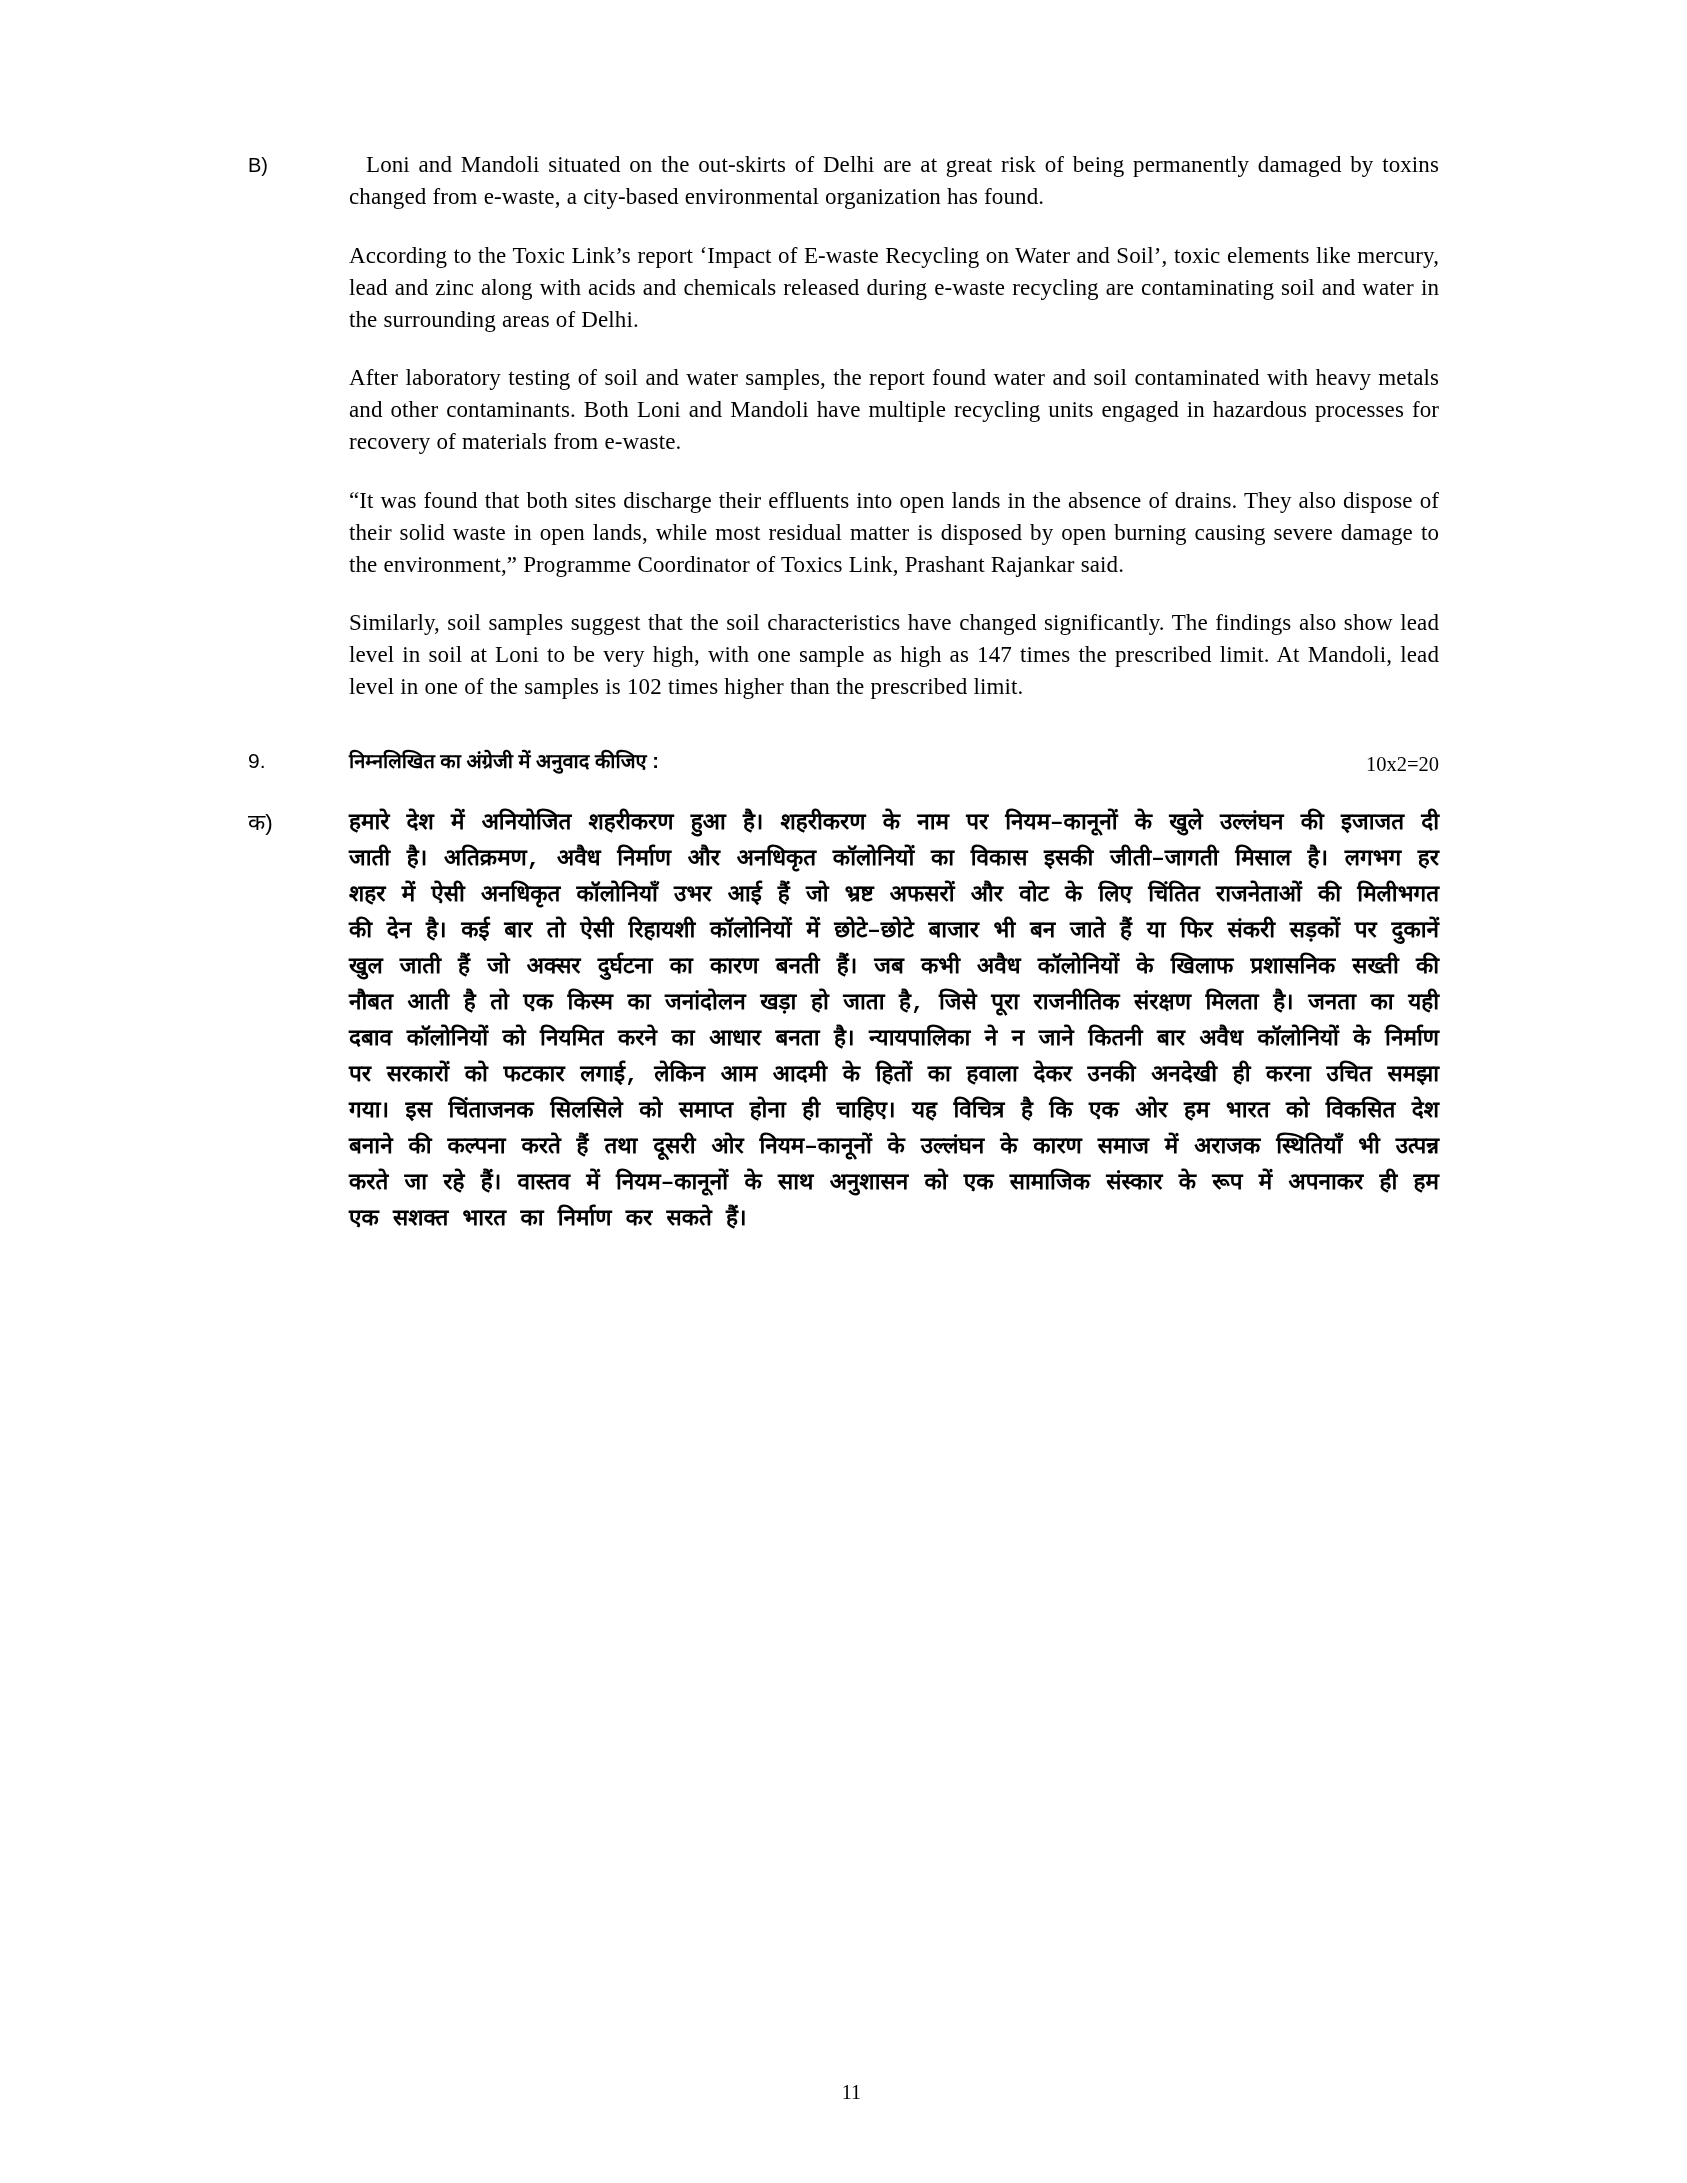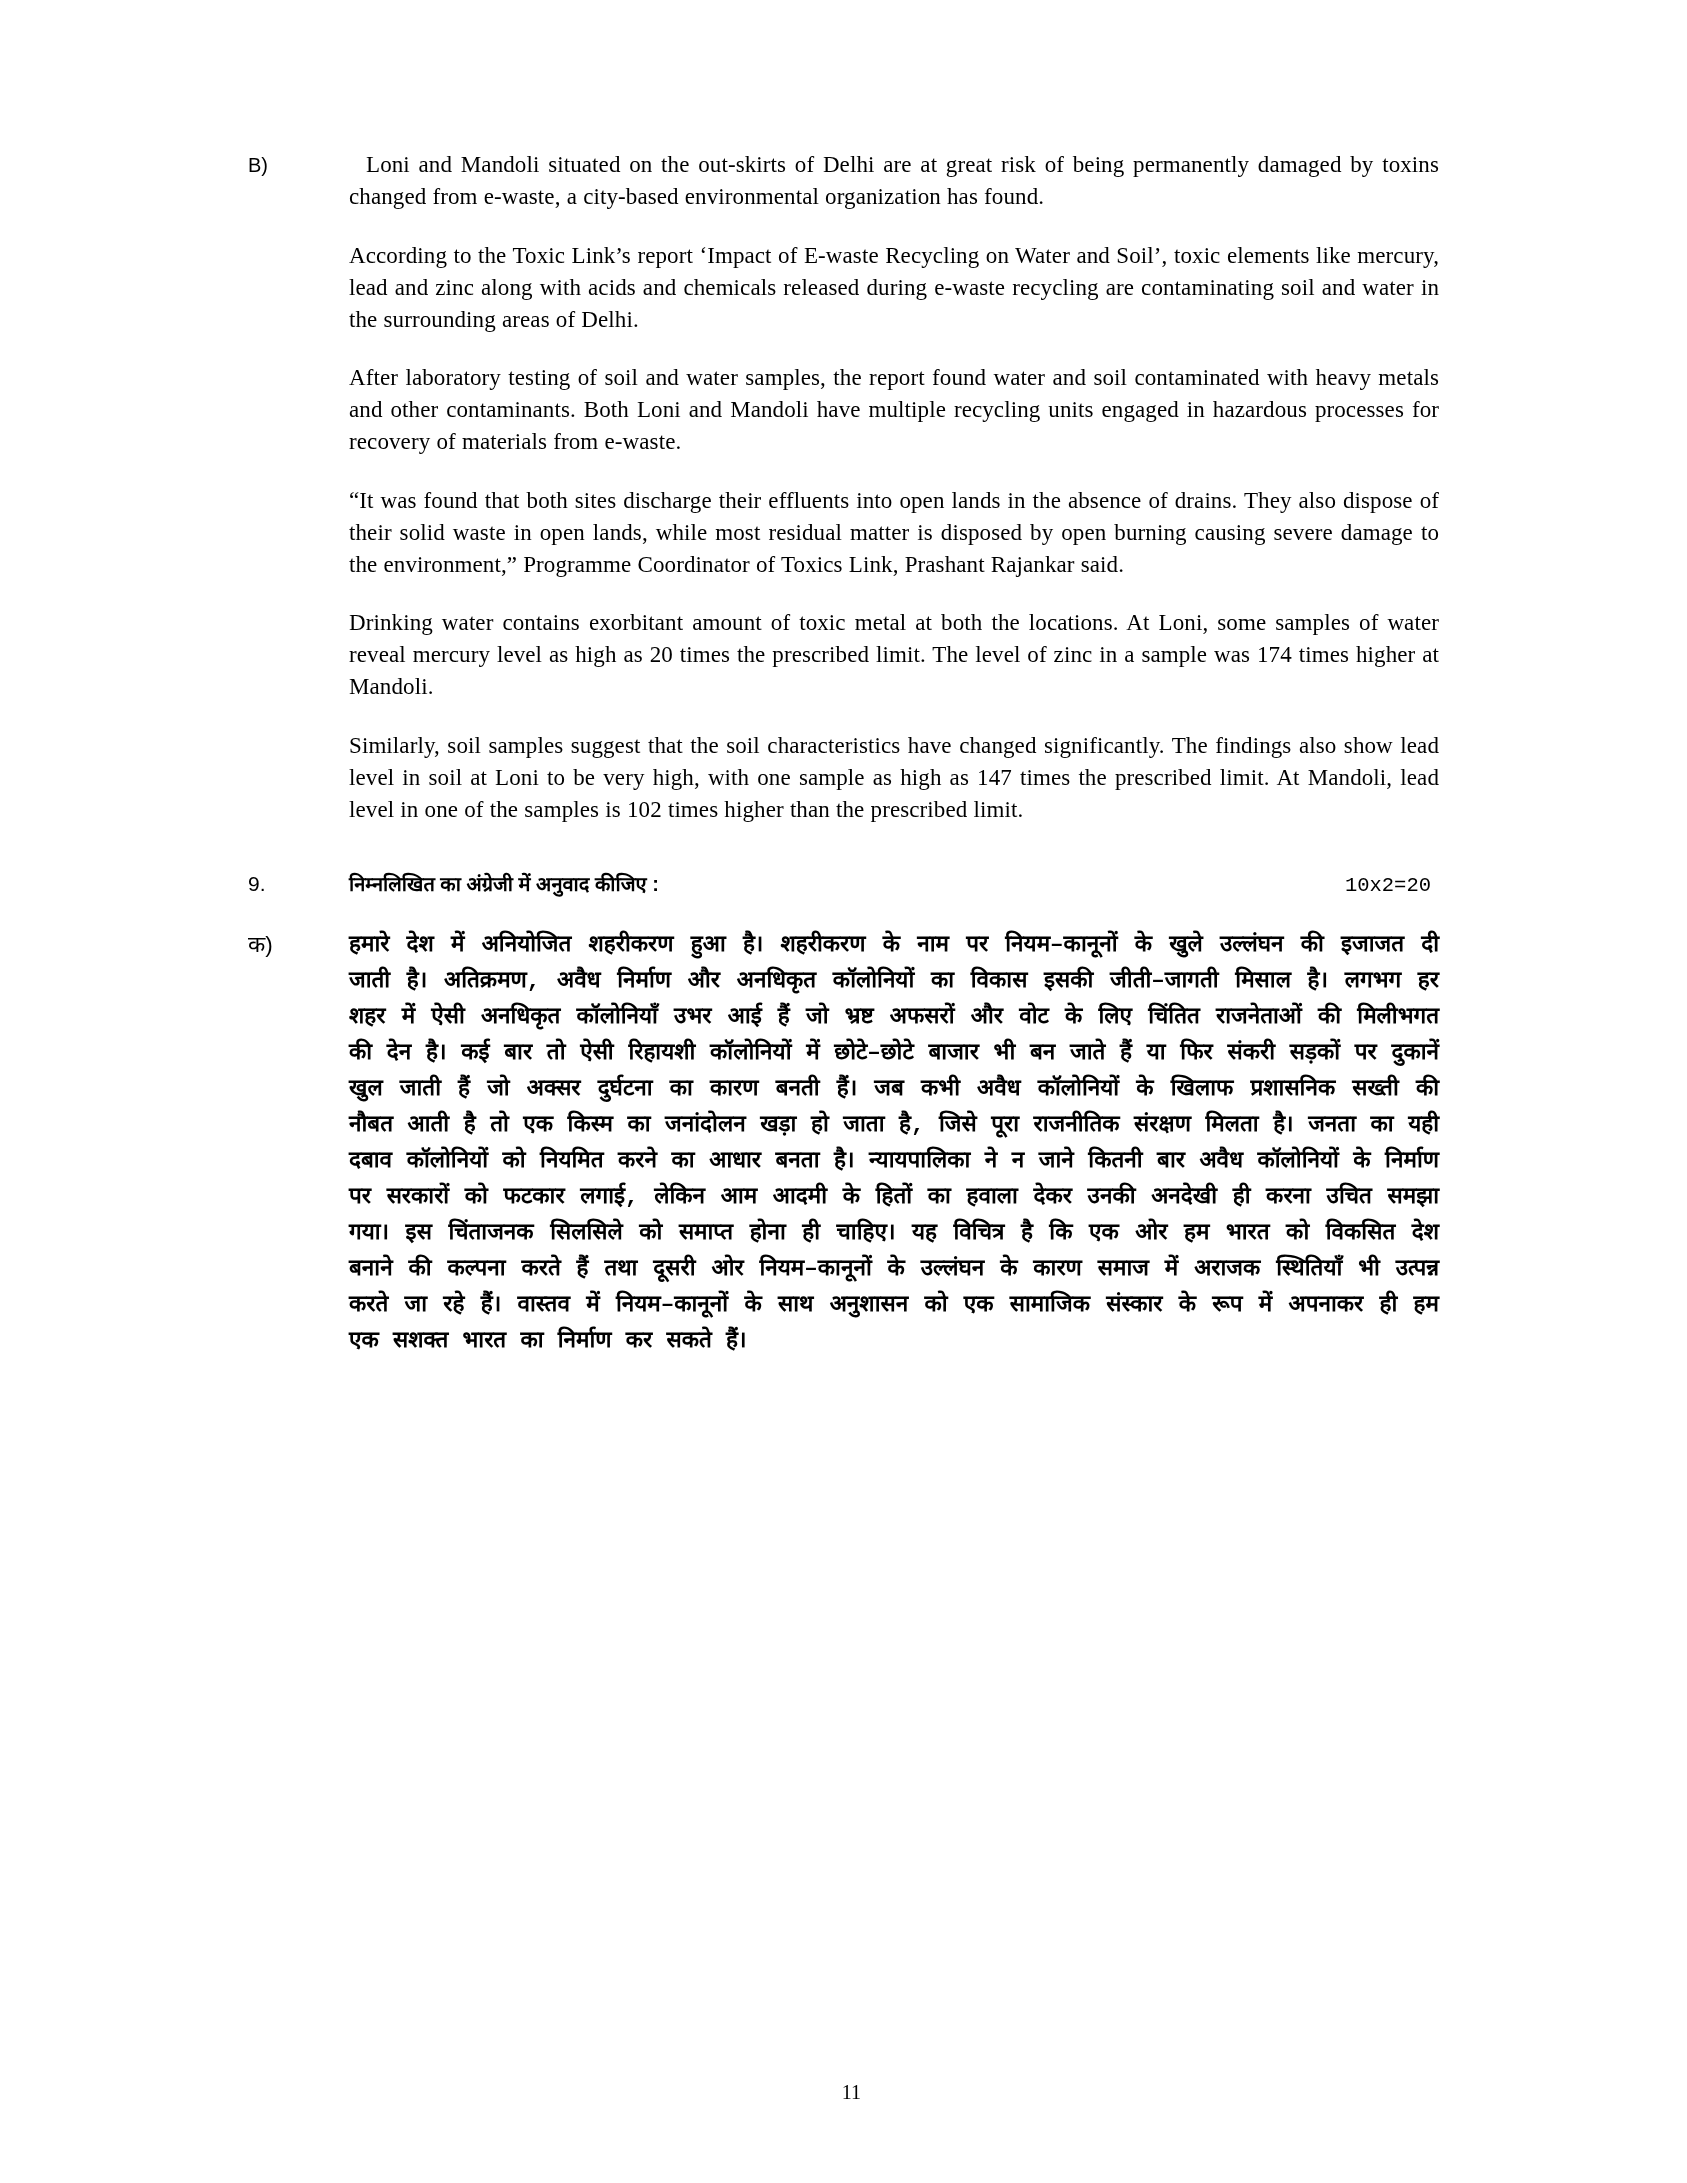--- a/index.html
+++ b/index.html
@@ -82,23 +82,23 @@
   .q-text {
     margin-left: 101px;
     font-family: "Liberation Sans", "DejaVu Sans", sans-serif;
     font-size: 20px;
     line-height: 34px;
     font-weight: 600;
     display: inline-block;
   }
   .q-marks {
     position: absolute;
-    right: 8px;
+    right: 0;
     top: 2.6px;
-    font-family: Liberation Mono, monospace;
+    font-family: Liberation Serif, serif;
     font-size: 20.5px;
     line-height: 34px;
   }
 
   
   .hindi-block {
     position: relative;
     width: 100%;
     margin-top: 26.5px;
   }
@@ -143,21 +143,20 @@
 
   <div class="content">
 
     <div class="block">
       <div class="block-label">B)</div>
       <div class="block-body">
         <p class="para first-indent">Loni and Mandoli situated on the out-skirts of Delhi are at great risk of being permanently damaged by toxins changed from e-waste, a city-based environmental organization has found.</p>
         <p class="para">According to the Toxic Link’s report ‘Impact of E-waste Recycling on Water and Soil’, toxic elements like mercury, lead and zinc along with acids and chemicals released during e-waste recycling are contaminating soil and water in the surrounding areas of Delhi.</p>
         <p class="para">After laboratory testing of soil and water samples, the report found water and soil contaminated with heavy metals and other contaminants. Both Loni and Mandoli have multiple recycling units engaged in hazardous processes for recovery of materials from e-waste.</p>
         <p class="para">“It was found that both sites discharge their effluents into open lands in the absence of drains. They also dispose of their solid waste in open lands, while most residual matter is disposed by open burning causing severe damage to the environment,” Programme Coordinator of Toxics Link, Prashant Rajankar said.</p>
-        <p class="para">Drinking water contains exorbitant amount of toxic metal at both the locations. At Loni, some samples of water reveal mercury level as high as 20 times the prescribed limit. The level of zinc in a sample was 174 times higher at Mandoli.</p>
         <p class="para">Similarly, soil samples suggest that the soil characteristics have changed significantly. The findings also show lead level in soil at Loni to be very high, with one sample as high as 147 times the prescribed limit. At Mandoli, lead level in one of the samples is 102 times higher than the prescribed limit.</p>
       </div>
     </div>
 
     <div class="q-row">
       <div class="q-label">9.</div>
       <div class="q-text">निम्नलिखित का अंग्रेजी में अनुवाद कीजिए :</div>
       <div class="q-marks">10x2=20</div>
     </div>
 

